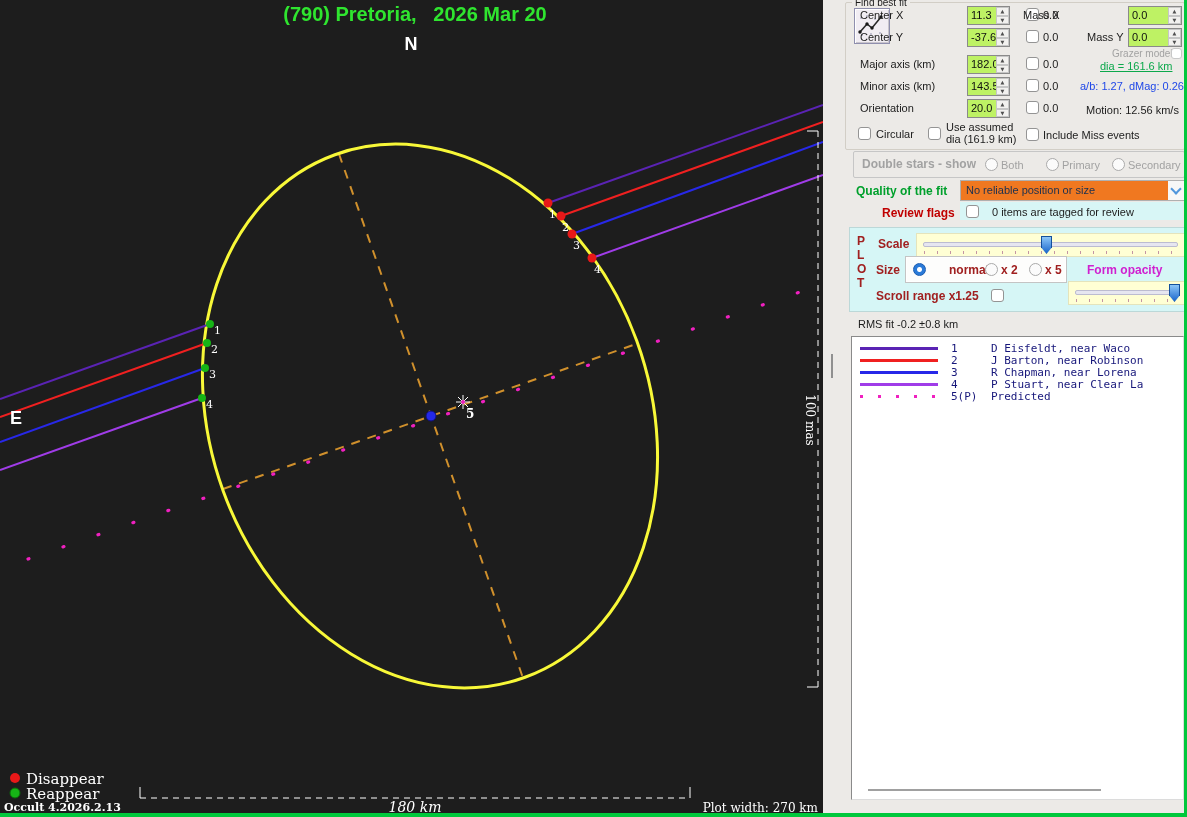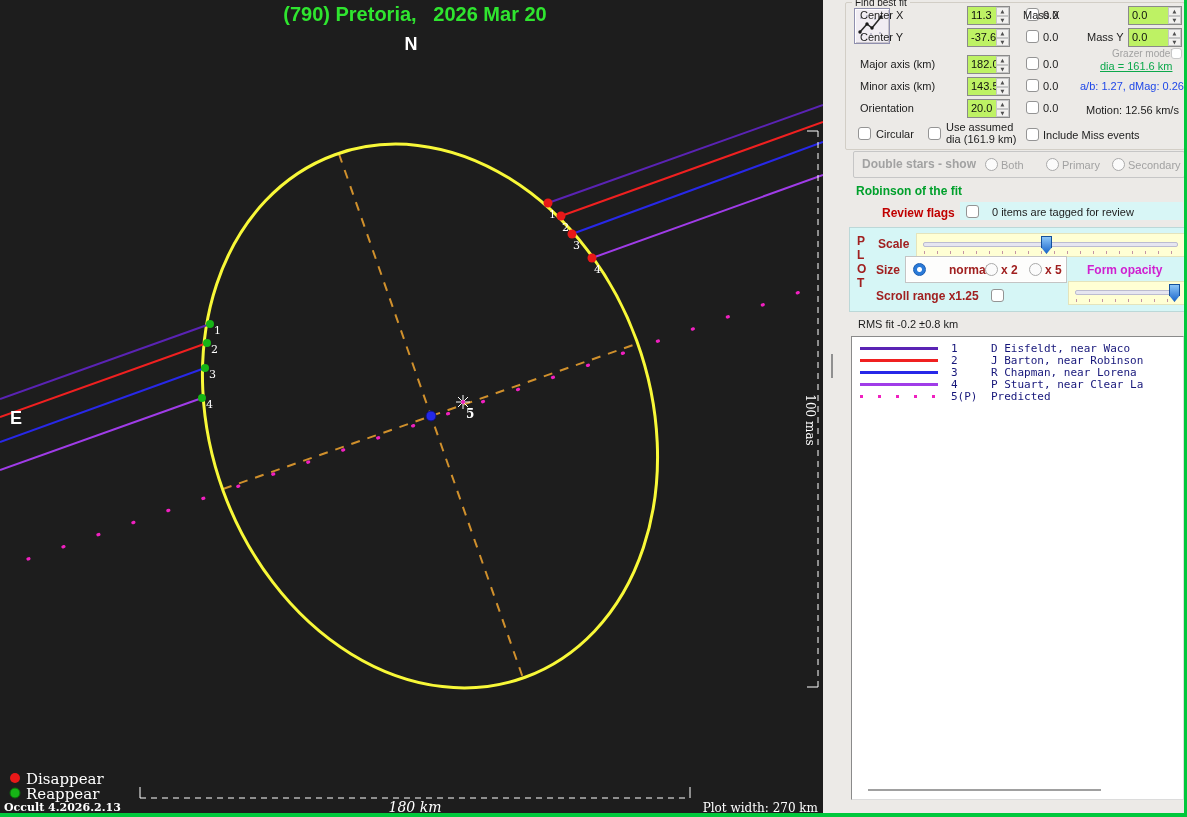--- a/index.html
+++ b/index.html
@@ -251,21 +251,27 @@
 
   <div class="groupbox" style="left:853px;top:151px;width:330px;height:25px;border-color:#c6c6c6;"></div>
   <div class="lbl bold grey" style="left:862px;top:157px;">Double stars - show</div>
   <div class="radio" style="left:985px;top:158px;"></div>
   <div class="lbl grey" style="left:1001px;top:159px;">Both</div>
   <div class="radio" style="left:1046px;top:158px;"></div>
   <div class="lbl grey" style="left:1062px;top:159px;">Primary</div>
   <div class="radio" style="left:1112px;top:158px;"></div>
   <div class="lbl grey" style="left:1128px;top:159px;">Secondary</div>
 
-  <div class="lbl bold" style="left:856px;top:184px;color:var(--quality-label,#00a02c);">Robinson of the fit</div>
+  <div class="lbl bold" style="left:856px;top:184px;color:var(--quality-label,#00a02c);">Quality of the fit</div>
+  <div class="combo" style="left:960px;top:180px;width:223px;height:19px;">
+    <span class="combo-text">No reliable position or size</span>
+    <span class="combo-arrow">
+        <span class="chev"></span>
+      </span>
+  </div>
 
   <div class="lbl bold" style="left:882px;top:206px;color:var(--review-label,#c00000);">Review flags</div>
   <div class="cyanstrip" style="left:960px;top:202px;width:223px;height:18px;"></div>
   <div class="cb" style="left:966px;top:205px;"></div>
   <div class="lbl" style="left:984px;top:206px;padding-left:8px;">0 items are tagged for review</div>
 
   <div class="plotbox"></div>
   <div class="lbl dkred" style="left:857px;top:234px;">P</div>
   <div class="lbl dkred" style="left:857px;top:248px;">L</div>
   <div class="lbl dkred" style="left:857px;top:262px;">O</div>

